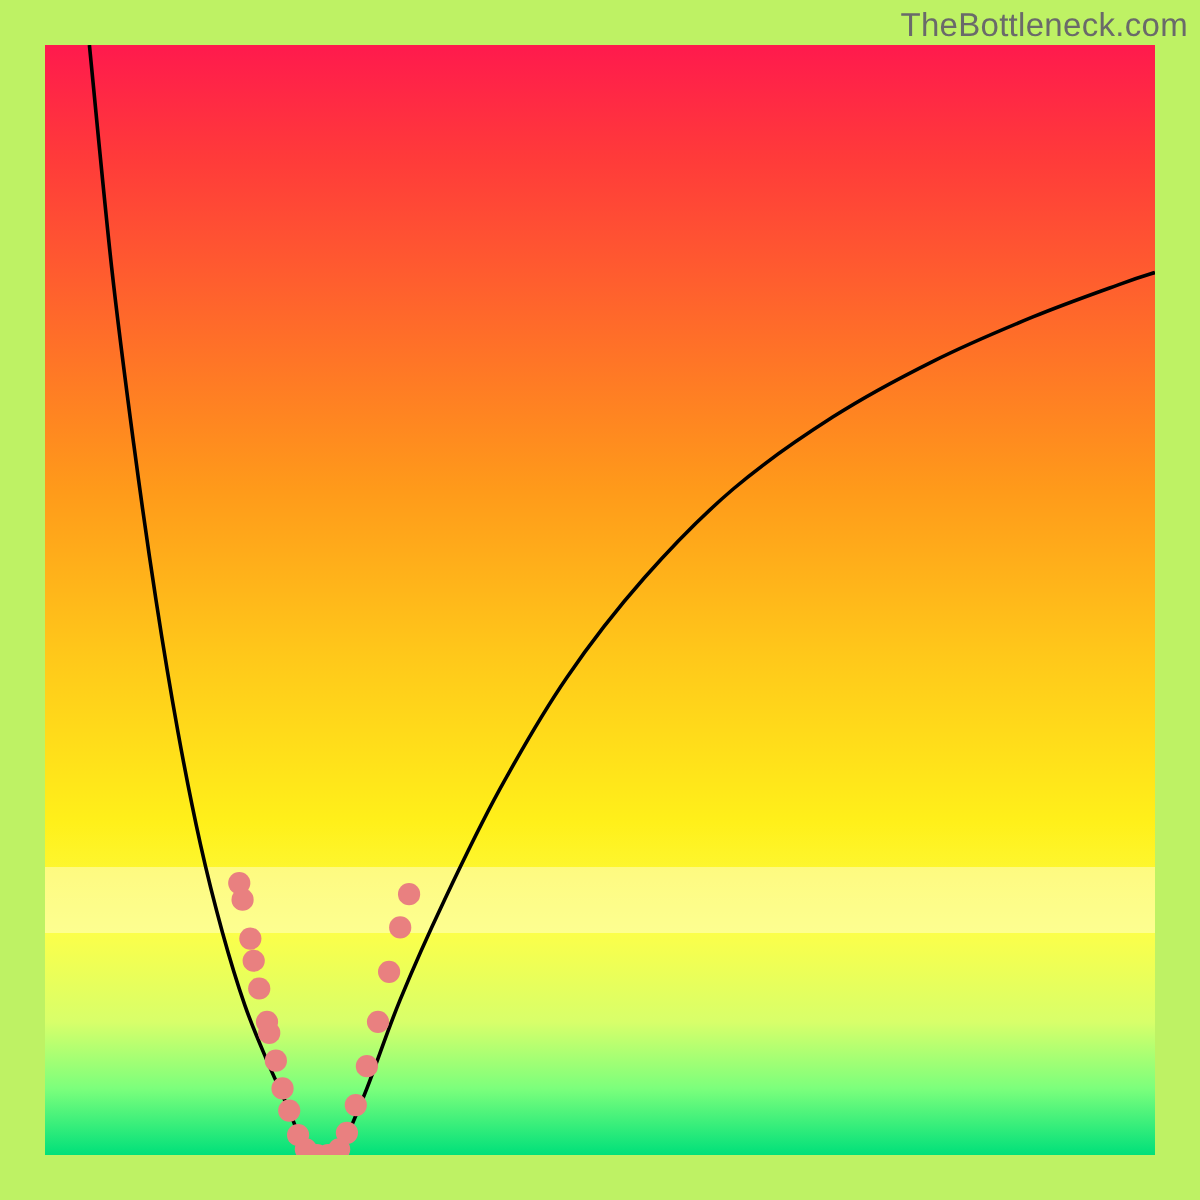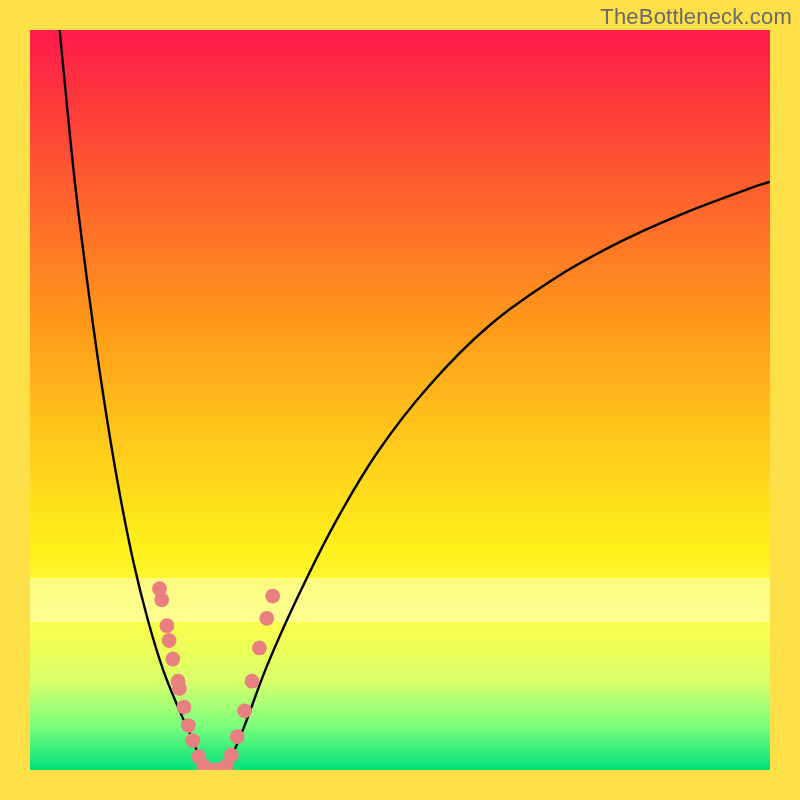--- a/index.html
+++ b/index.html
@@ -8,21 +8,21 @@
     width: 800px;
     height: 800px;
     overflow: hidden;
     background: #000;
     font-family: Arial, Helvetica, sans-serif;
   }
   .frame {
     position: relative;
     width: 800px;
     height: 800px;
-    background: #fde047;
+    background: #bef264;
   }
   .plot-area {
     position: absolute;
     left: 30px;
     top: 30px;
     width: 740px;
     height: 740px;
     background: linear-gradient(to bottom,
       #ff1a4d 0%,
       #ff3a3a 10%,

